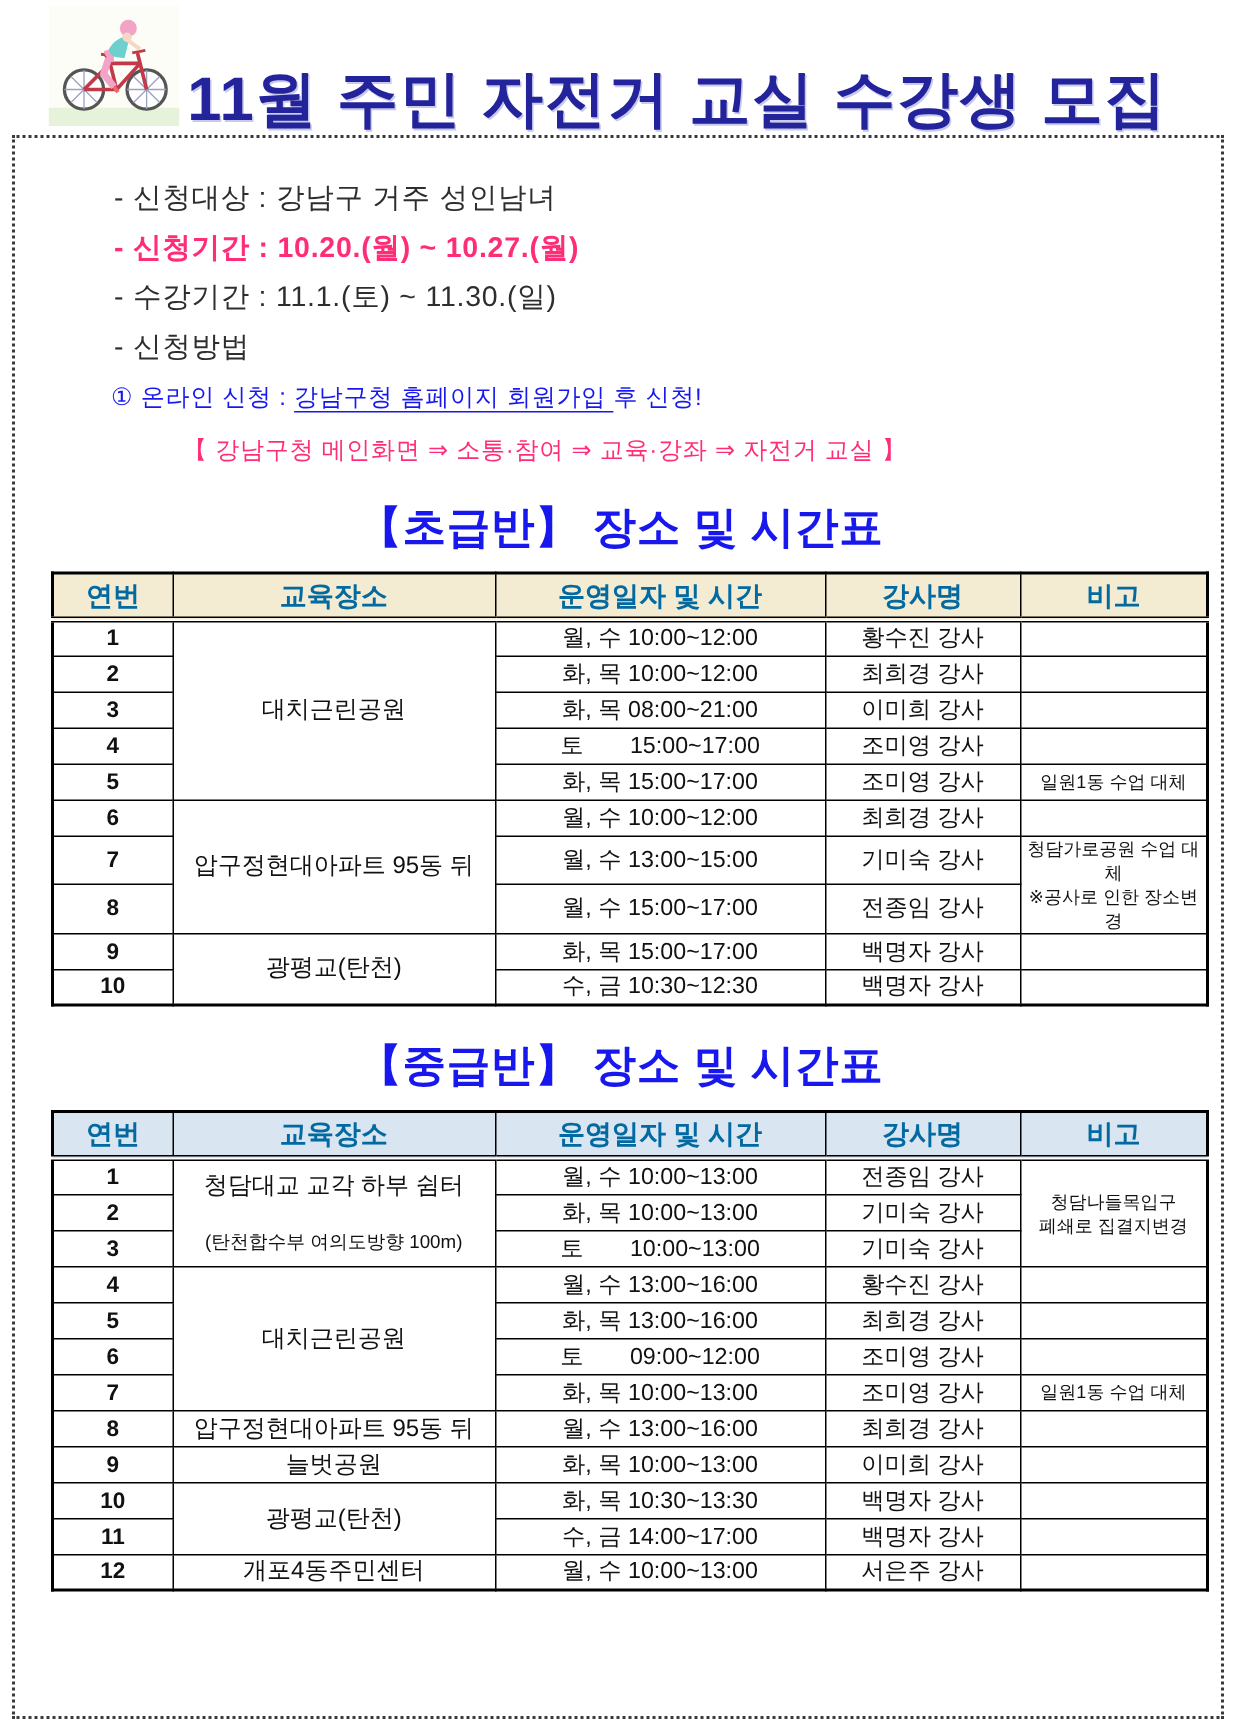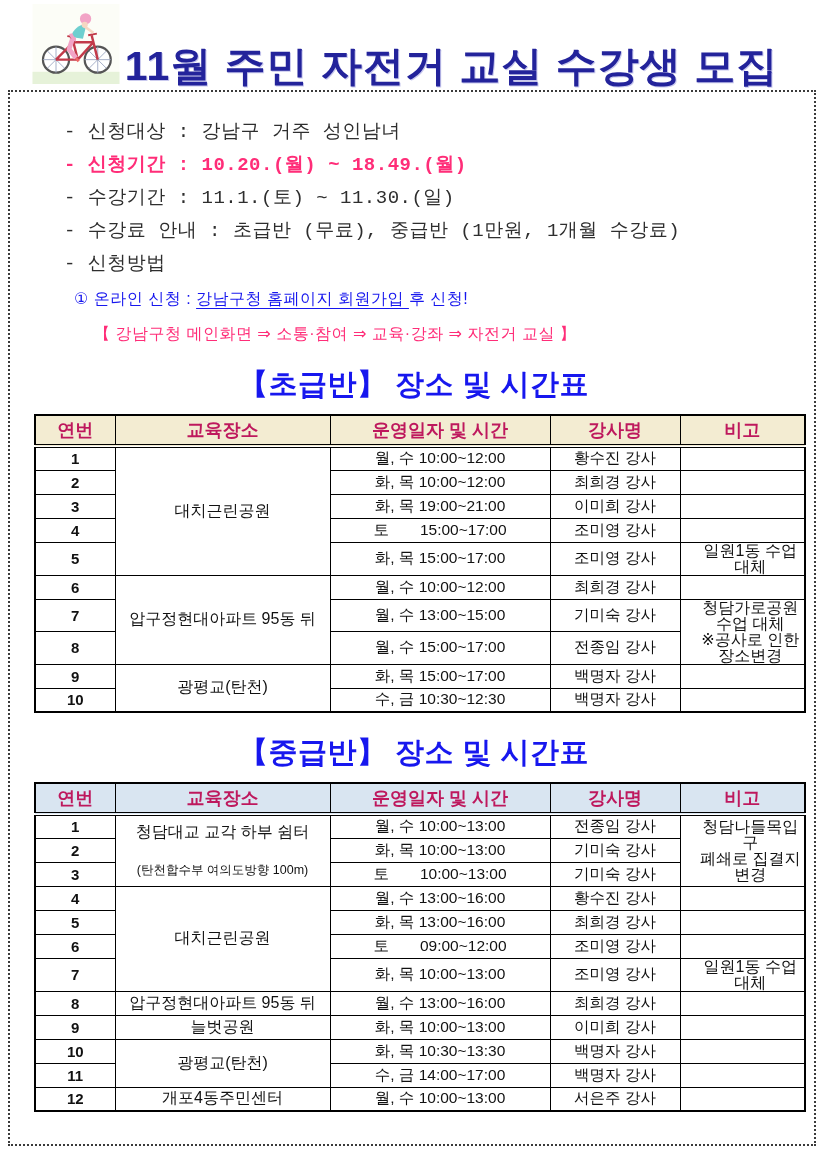--- a/index.html
+++ b/index.html
@@ -13,48 +13,48 @@
                 color:#23239B; letter-spacing:1px; padding-right:40px;
                 text-shadow:1px 1px 0 #c9c9ee;margin-top:44px; }
 
   
   .dotted-box { margin:2px 7px 0 8px; height:1056px; border:2px dotted #3a3a3a;
                 padding:24px 18px 0 22px; overflow:hidden; }
 
   .section-title { font-size:23px; font-weight:bold; color:#000; margin:2px 0 14px 12px; }
   .section-title .marker { font-size:21px; margin-right:10px; }
 
-  .info-list { margin-left:32px;font-family:Liberation Mono, monospace; }
+  .info-list { margin-left:44px; }
   .info-line { font-size:19px; line-height:33px; color:#2e2e2e; letter-spacing:0.5px; }
   .info-line.pink { color:#FF2D78; font-weight:bold; }
 
   .sub-line { font-size:16px; line-height:35px; font-weight:normal; letter-spacing:0.5px; }
   .sub-online { margin-left:42px; color:#1717EE; }
   .sub-online .u { text-decoration:underline; text-underline-offset:4px; }
-  .sub-path { margin-left:62px; color:#FF2D78; }
+  .sub-path { margin-left:90px; color:#FF2D78; }
   .sub-visit { margin-left:42px; color:#111; }
 
   .table-title { text-align:center; font-size:29px; font-weight:bold; color:#1717EE;
                  margin:14px 0 9px; letter-spacing:0.5px; }
   .table-title.second { margin-top:20px; }
 
   table { border-collapse:collapse; table-layout:fixed; width:770px; margin-left:2px;
           border:2px solid #000; }
   col.c-no{width:80px;} col.c-place{width:215px;} col.c-time{width:220px;}
   col.c-teacher{width:130px;} col.c-note{width:125px;}
-  th { height:31px; font-size:18px; font-weight:bold; color:#be185d;
+  th { height:31px; font-size:18px; font-weight:bold; color:#0369a1;
        border:1px solid #000; border-bottom:4px double #000; }
   .t1 th { background:#F3ECD2; }
   .t2 th { background:#D9E5F1; }
   td { height:24px; border:1px solid #000; text-align:center; font-size:15.5px;
        color:#111; vertical-align:middle; }
   td.no { font-weight:bold; font-size:15px; }
   td.place { font-size:16px; }
   td.place .sub { display:block; font-size:12.5px; margin-top:19px; }
-  td.note { font-size:16px; white-space:pre-line; line-height:16px;padding-left:16px; }
+  td.note { font-size:12px; white-space:pre-line; line-height:16px; }
 </style>
 </head>
 <body>
 
 <div class="page">
 
   <div class="title-bar">
     <svg class="bike-art" viewBox="0 0 100 92">
       <rect x="0" y="0" width="100" height="92" fill="#FCFDF7"></rect>
       <rect x="0" y="78" width="100" height="14" fill="#E6F2D9"></rect>
@@ -85,23 +85,22 @@
       </g>
     </svg>
     <div class="page-title">11월 주민 자전거 교실 수강생 모집</div>
   </div>
 
   <div class="dotted-box">
 
 
     <div class="info-list">
       <div class="info-line">- 신청대상 : 강남구 거주 성인남녀</div>
-      <div class="info-line pink">- 신청기간 : 10.20.(월) ~ 18.49.(월)</div>
+      <div class="info-line pink">- 신청기간 : 10.20.(월) ~ 10.27.(월)</div>
       <div class="info-line">- 수강기간 : 11.1.(토) ~ 11.30.(일)</div>
-      <div class="info-line">- 수강료 안내 : 초급반 (무료), 중급반 (1만원, 1개월 수강료)</div>
       <div class="info-line">- 신청방법</div>
     </div>
 
     <div class="sub-line sub-online">
       <span>① 온라인 신청 : </span><span class="u">강남구청 홈페이지 회원가입 </span><span>후 신청!</span>
     </div>
     <div class="sub-line sub-path">【 강남구청 메인화면 ⇒ 소통·참여 ⇒ 교육·강좌 ⇒ 자전거 교실 】</div>
 
     <div class="table-title">【초급반】 장소 및 시간표</div>
     <table class="t1">
@@ -130,21 +129,21 @@
           <td class="note"></td>
         </tr>
         <tr>
           <td class="no">2</td>
           <td>화, 목 10:00~12:00</td>
           <td>최희경 강사</td>
           <td class="note"></td>
         </tr>
         <tr>
           <td class="no">3</td>
-          <td>화, 목 19:00~21:00</td>
+          <td>화, 목 08:00~21:00</td>
           <td>이미희 강사</td>
           <td class="note"></td>
         </tr>
         <tr>
           <td class="no">4</td>
           <td>토　　15:00~17:00</td>
           <td>조미영 강사</td>
           <td class="note"></td>
         </tr>
         <tr>

